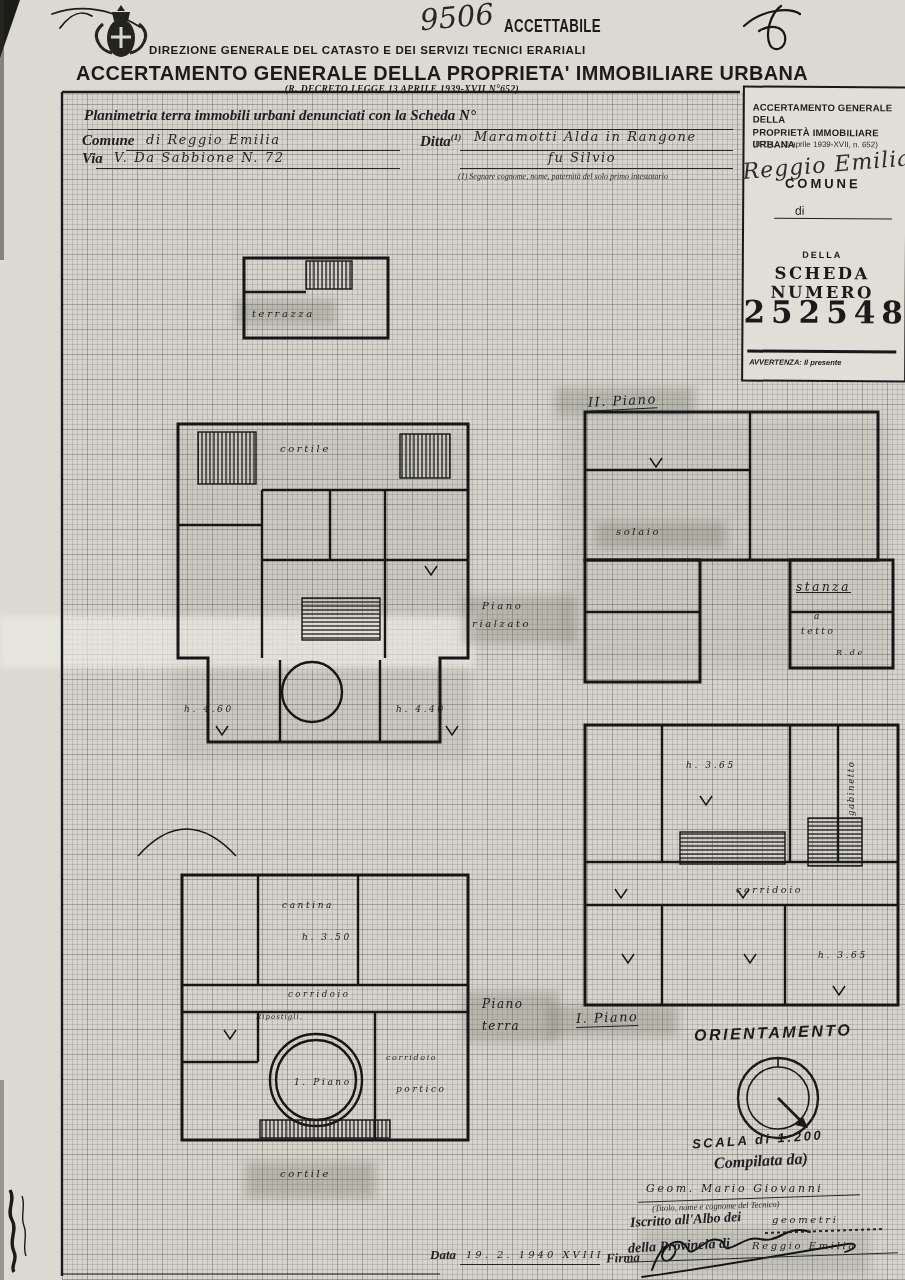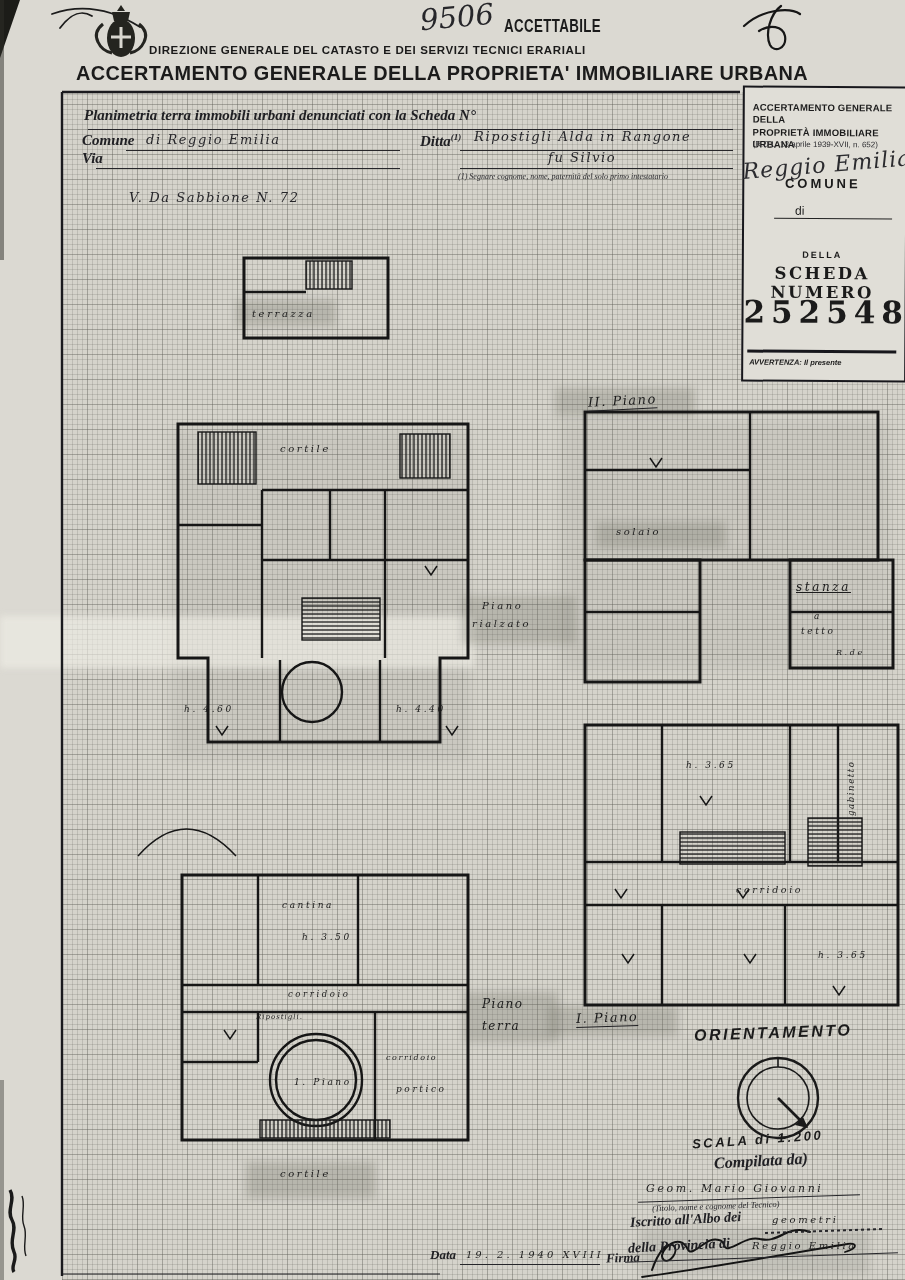--- a/index.html
+++ b/index.html
@@ -196,33 +196,34 @@
     </g>
 
     <rect x="0" y="0" width="4" height="260" fill="rgba(45,45,40,.5)"></rect>
     <rect x="0" y="1080" width="4" height="200" fill="rgba(45,45,40,.4)"></rect>
   </svg>
 
   <div class="txt hw" style="left:420px;top:0px;font-size:29px;transform:rotate(-5deg);">9506</div>
   <div class="txt stamp" style="left:504px;top:16px;">ACCETTABILE</div>
   <div class="txt direction" style="left:149px;top:44px;">DIREZIONE GENERALE DEL CATASTO E DEI SERVIZI TECNICI ERARIALI</div>
   <div class="txt bigtitle" style="left:66px;top:61px;width:672px;">ACCERTAMENTO GENERALE DELLA PROPRIETA' IMMOBILIARE URBANA</div>
+  <div class="txt smalllaw" style="left:66px;top:84px;width:672px;">(R. DECRETO LEGGE 13 APRILE 1939-XVII N°652)</div>
 
   <div class="txt formlbl" style="left:84px;top:107px;">Planimetria terra immobili urbani denunciati con la Scheda N°</div>
   <div class="rule" style="left:88px;top:129px;width:645px;"></div>
 
   <div class="txt formlbl" style="left:82px;top:132px;">Comune</div>
   <div class="txt hw hw13" style="left:146px;top:132px;">di Reggio Emilia</div>
   <div class="rule" style="left:126px;top:150px;width:274px;"></div>
   <div class="txt formlbl" style="left:420px;top:132px;"><span>Ditta</span><sup style="font-size:9px;">(1)</sup></div>
-  <div class="txt hw hw13" style="left:474px;top:129px;">Ripostigli Alda in Rangone</div>
+  <div class="txt hw hw13" style="left:474px;top:129px;">Maramotti Alda in Rangone</div>
   <div class="rule" style="left:460px;top:150px;width:273px;"></div>
 
   <div class="txt formlbl" style="left:82px;top:150px;">Via</div>
-  <div class="txt hw hw13" style="left:129px;top:150px;margin-top:40px;">V. Da Sabbione N. 72</div>
+  <div class="txt hw hw13" style="left:114px;top:150px;">V. Da Sabbione N. 72</div>
   <div class="txt hw hw13" style="left:548px;top:150px;">fu Silvio</div>
   <div class="rule" style="left:96px;top:168px;width:304px;"></div>
   <div class="rule" style="left:460px;top:168px;width:273px;"></div>
   <div class="txt tiny" style="left:458px;top:172px;">(1) Segnare cognome, nome, paternità del solo primo intestatario</div>
 
   <div id="tall">
     <div class="a t-title">
       <span>ACCERTAMENTO GENERALE DELLA</span><br>
       <span>PROPRIETÀ IMMOBILIARE URBANA</span>
     </div>

